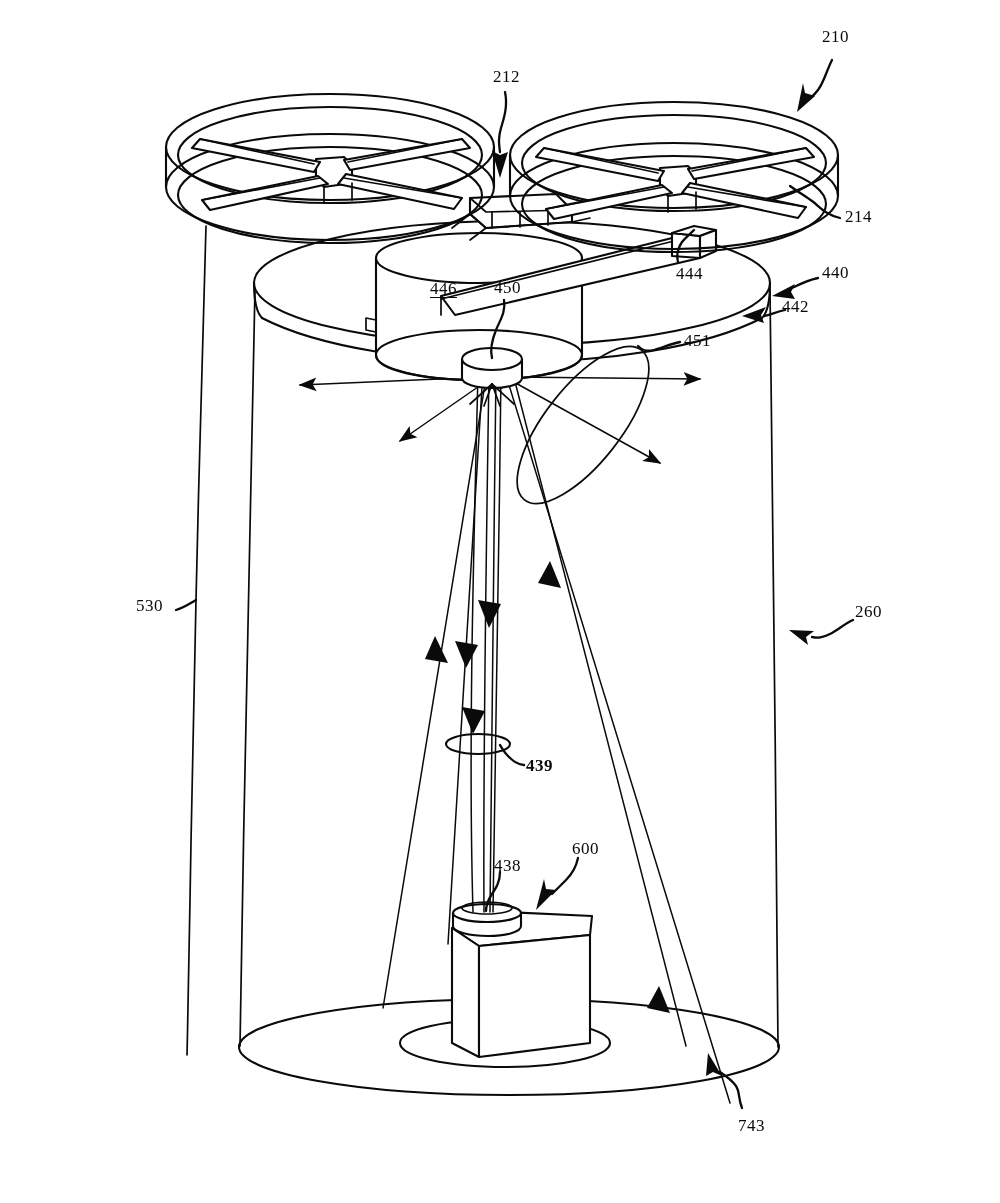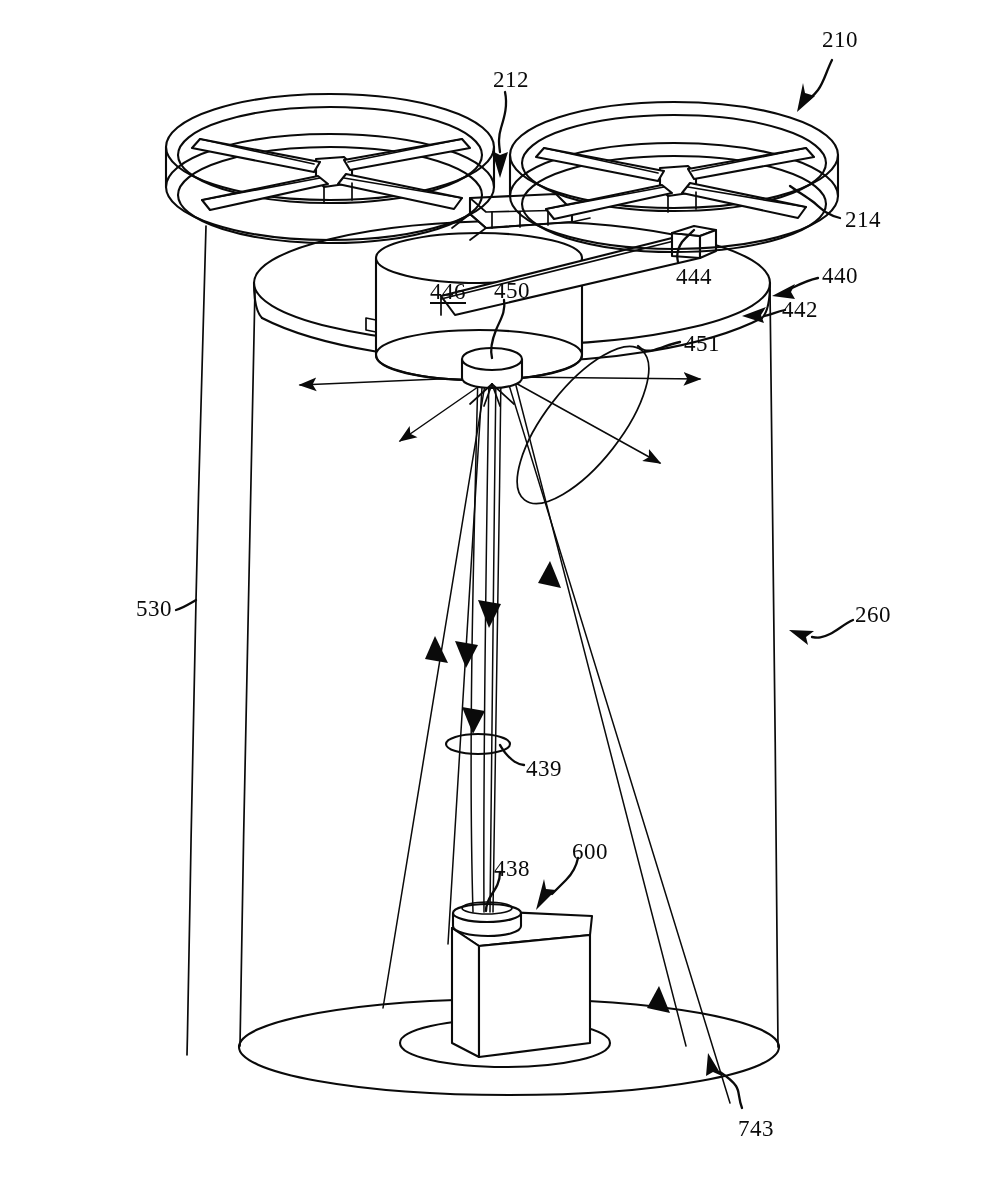--- a/index.html
+++ b/index.html
@@ -56,21 +56,21 @@
     stroke-width: 2.1;
     stroke-linejoin: round;
   }
   .arrowhead {
     fill: #0a0a0a;
     stroke: none;
   }
   .reflabel {
     position: absolute;
     font-family: "Liberation Serif", serif;
-    font-size: 23px;
+    font-size: 17px;
     color: #0a0a0a;
     letter-spacing: 0.5px;
     white-space: nowrap;
     line-height: 1;
   }
   .reflabel.underlined {
     text-decoration: underline;
     text-underline-offset: 3px;
   }
 </style>
@@ -293,18 +293,18 @@
   <div class="reflabel" style="left:493px; top:68px;">212</div>
   <div class="reflabel" style="left:845px; top:208px;">214</div>
   <div class="reflabel" style="left:822px; top:264px;">440</div>
   <div class="reflabel" style="left:782px; top:298px;">442</div>
   <div class="reflabel" style="left:676px; top:265px;">444</div>
   <div class="reflabel underlined" style="left:430px; top:280px;">446</div>
   <div class="reflabel" style="left:494px; top:279px;">450</div>
   <div class="reflabel" style="left:684px; top:332px;">451</div>
   <div class="reflabel" style="left:136px; top:597px;">530</div>
   <div class="reflabel" style="left:855px; top:603px;">260</div>
-  <div class="reflabel" style="left:526px; top:757px;">439</div>
+  <div class="reflabel" style="left:526px; top:757px;font-weight:bold;">439</div>
   <div class="reflabel" style="left:494px; top:857px;text-align:right;">438</div>
   <div class="reflabel" style="left:572px; top:840px;">600</div>
   <div class="reflabel" style="left:738px; top:1117px;">743</div>
 
 </div>
 
 </body></html>

